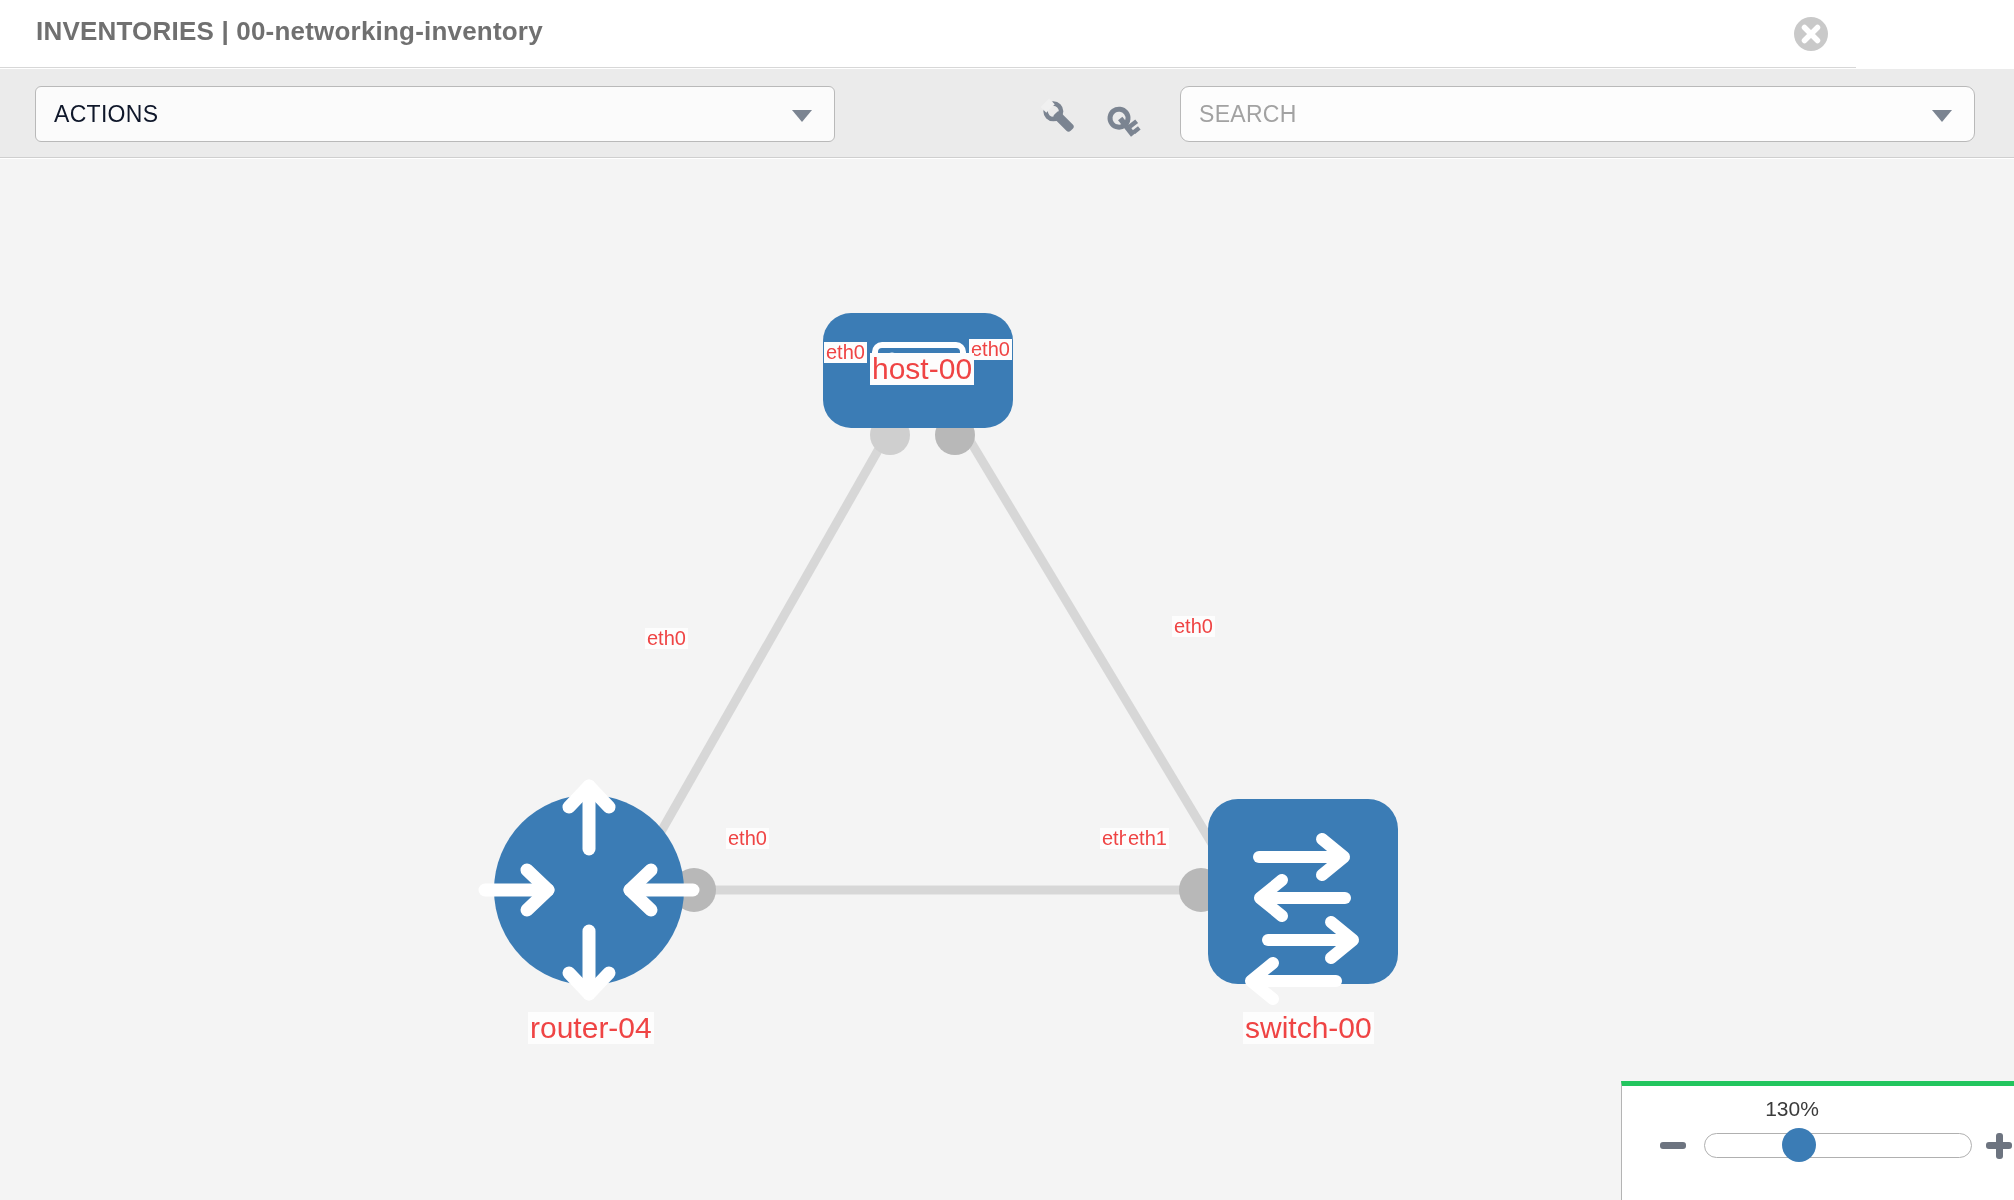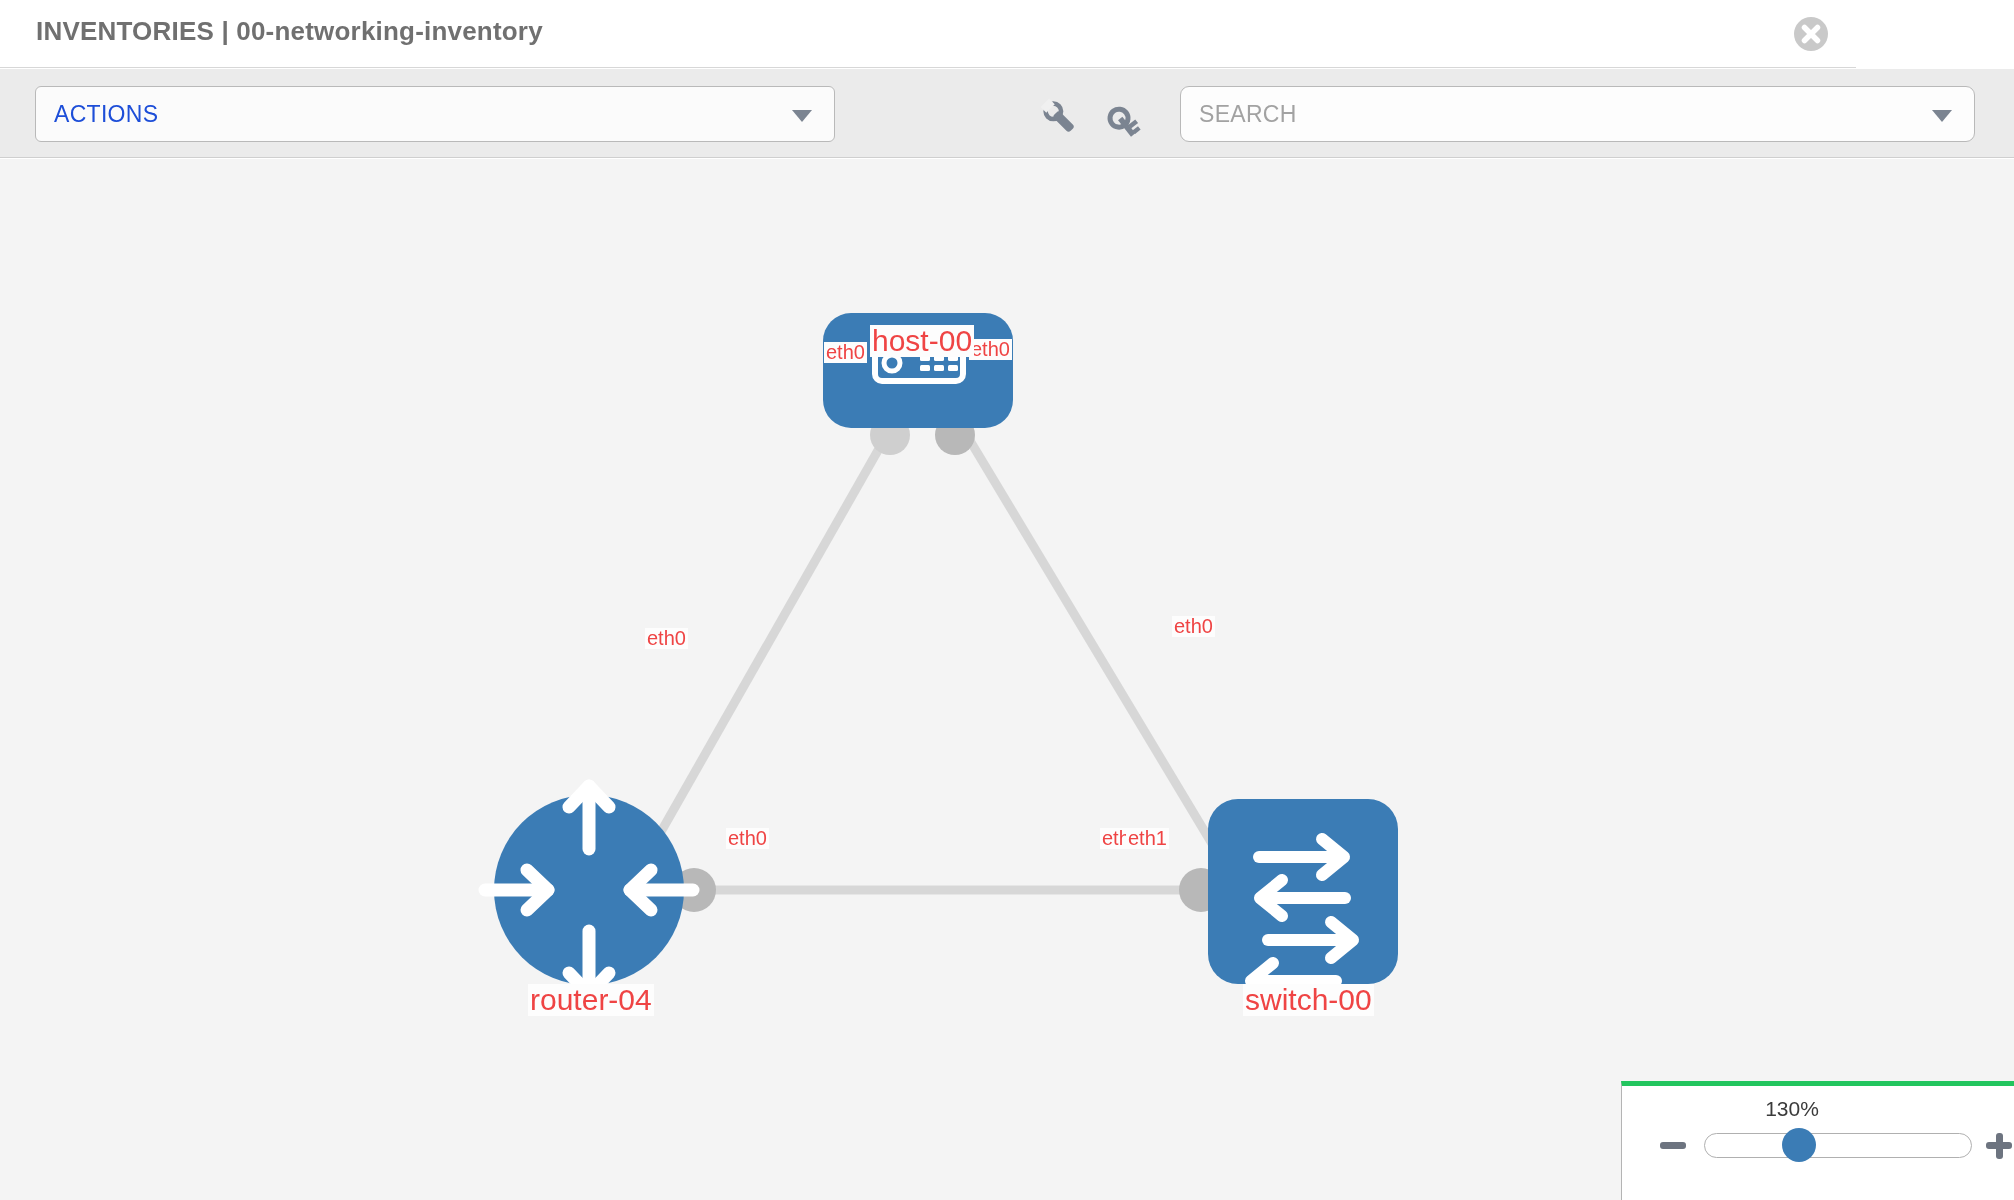--- a/index.html
+++ b/index.html
@@ -38,21 +38,21 @@
   }
   .actions-select {
     position: absolute; left: 35px; top: 86px;
     width: 800px; height: 56px;
     background: #fbfbfb;
     border: 1px solid #b9b9b9;
     border-radius: 6px;
   }
   .actions-label {
     position: absolute; left: 18px; top: 14px;
-    font-size: 23px; color: #1d4ed8; letter-spacing: .3px;
+    font-size: 23px; color: #0f172a; letter-spacing: .3px;
   }
   .caret {
     position: absolute; right: 22px; top: 23px;
     width: 0; height: 0;
     border-left: 10px solid transparent;
     border-right: 10px solid transparent;
     border-top: 12px solid #7b8491;
   }
   .tool-icon {
     position: absolute; top: 95px;
@@ -84,21 +84,21 @@
 
   
   .nlabel {
     position: absolute;
     background: #fdfdfd;
     color: #ef4444;
     white-space: nowrap;
     line-height: 1.05;
     padding: 0 2px;
   }
-  .nlabel.big  { font-size: 30px; }
+  .nlabel.big  { font-size: 30px; margin-top: 28px; }
   .nlabel.port { font-size: 20px; }
 
   
   .zoom-panel {
     position: absolute; left: 1621px; top: 1081px;
     width: 393px; height: 119px;
     background: #ffffff;
     border-top: 5px solid #22c55e;
     border-left: 1px solid #b4b4b4;
   }

